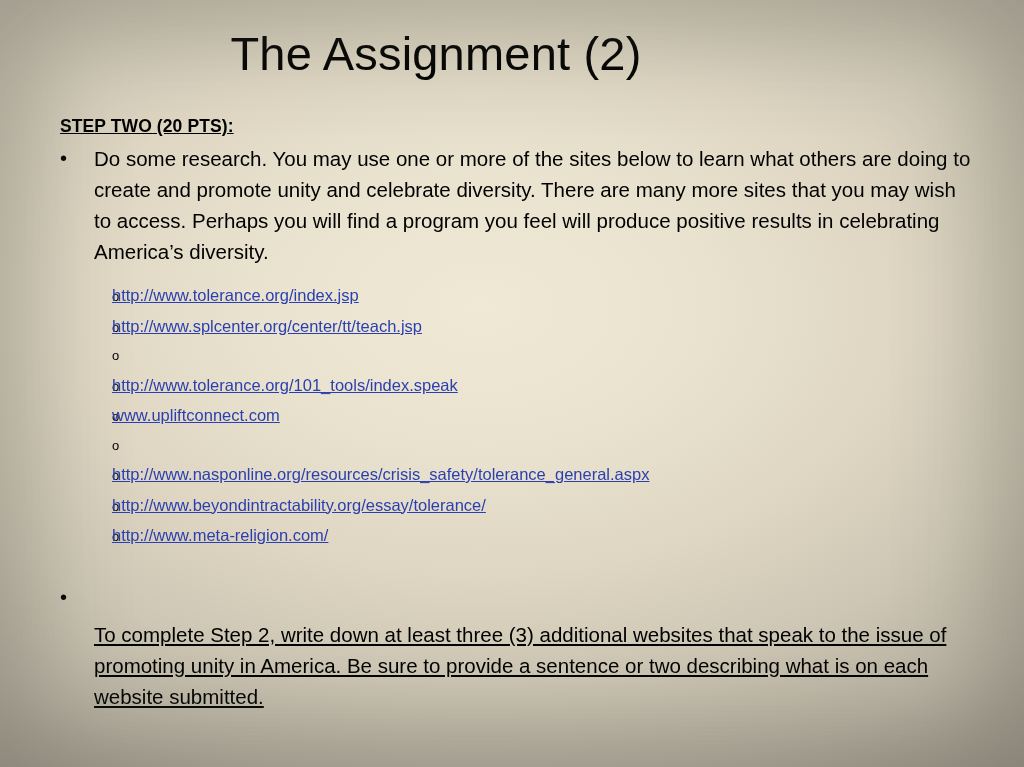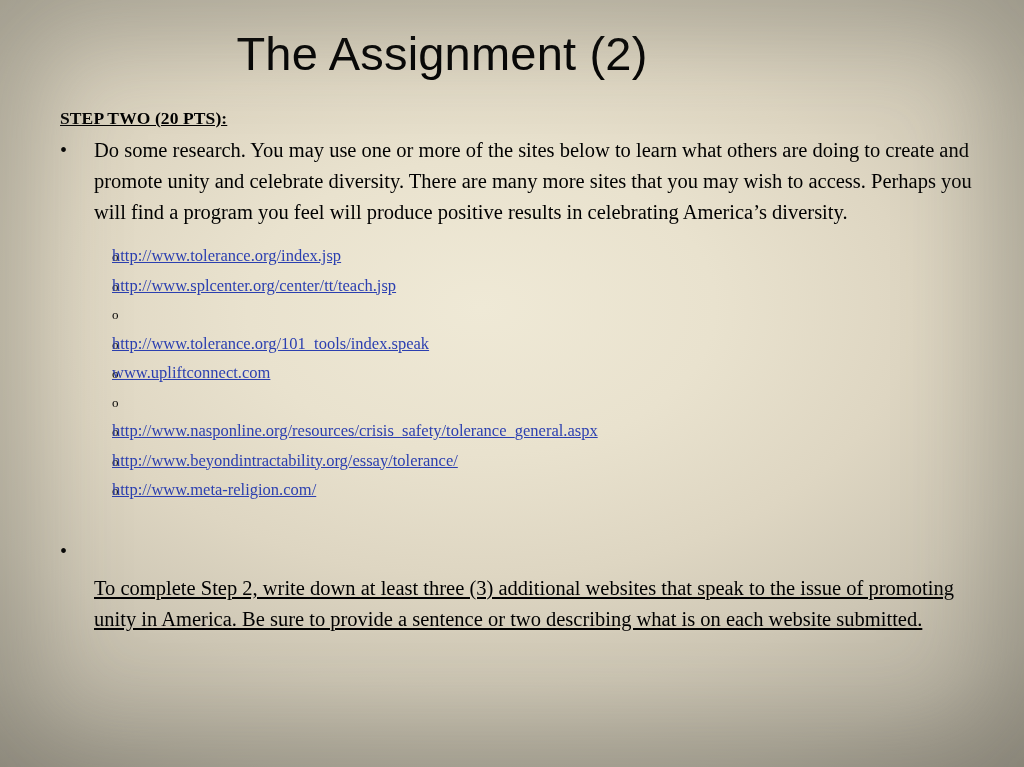--- a/index.html
+++ b/index.html
@@ -30,37 +30,36 @@
   .slide::after {
     content: "";
     position: absolute;
     left: 0; top: 0; right: 0; bottom: 0;
     pointer-events: none;
     box-shadow: inset 0 0 90px 40px rgba(90,88,78,0.30);
   }
 
   .title {
     position: absolute;
-    left: 8px;
+    left: 2px;
     top: 28px;
     width: 868px;
     text-align: center;
     font-size: 47px;
     line-height: 1.1;
     color: #000;
     font-weight: normal;
     letter-spacing: 0.2px;
   }
 
   .body {
     position: absolute;
     left: 54px;
-    top: 108px;
+    top: 116px;
     width: 930px;
-    font-family: Liberation Serif, serif;
   }
 
   .step-label {
     font-size: 17.5px;
     font-weight: bold;
     text-decoration: underline;
     color: #000;
     margin: 0 0 6px 6px;
     letter-spacing: 0.1px;
   }

